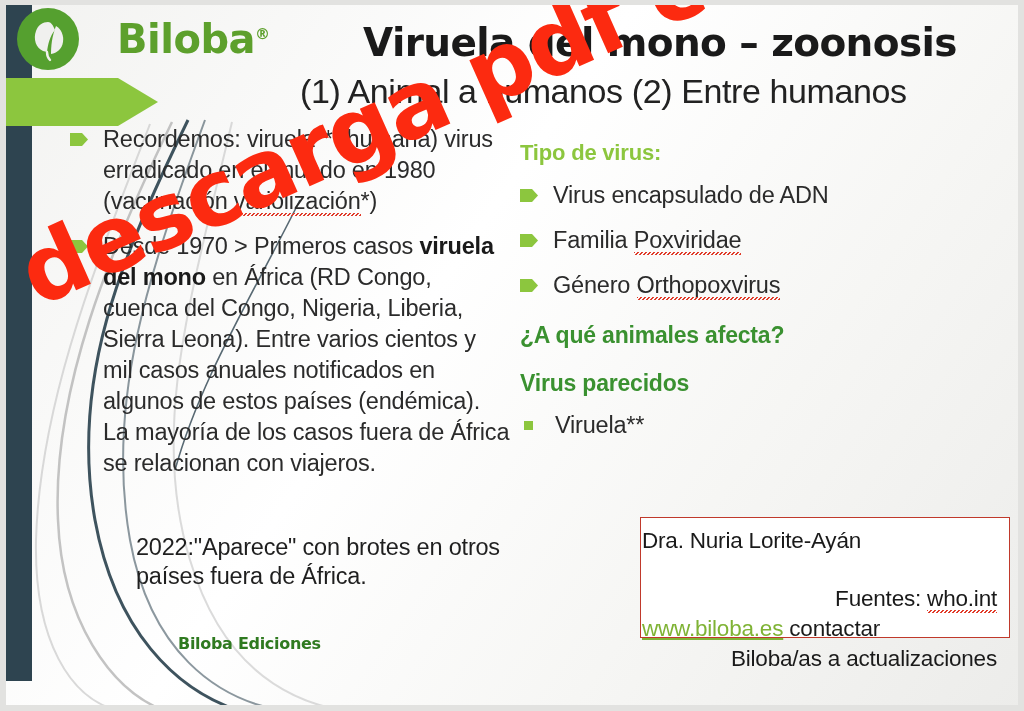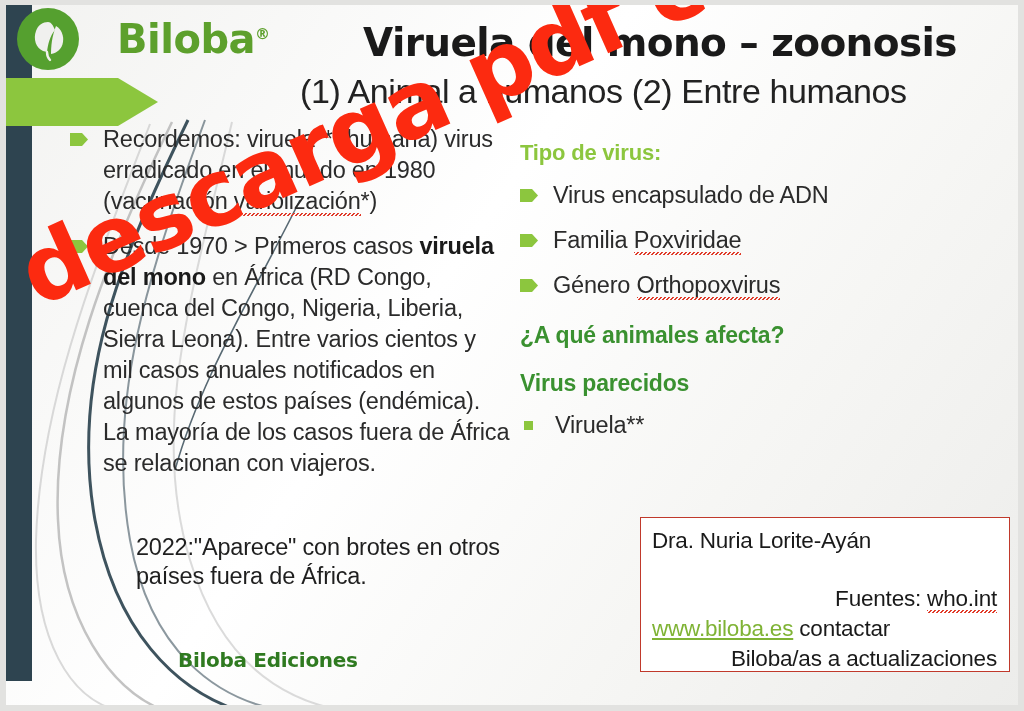--- a/index.html
+++ b/index.html
@@ -217,46 +217,46 @@
     letter-spacing: -0.2px;
     z-index: 12;
   }
 
   
   .contact-box {
     position: absolute;
     left: 640px;
     top: 517px;
     width: 370px;
-    height: 155px;
+    height: 121px;
     border: 1.5px solid #c0392b;
     background: #ffffff;
-    padding: 8px 12px 6px 11px;
+    padding: 8px 12px 6px 1px;
     z-index: 14;
   }
   .contact-line {
     font-size: 22.5px;
     line-height: 30px;
     color: #1a1a1a;
     letter-spacing: -0.2px;
   }
   .link-green {
     color: #7fb335;
     text-decoration: underline;
     text-decoration-color: #7fb335;
   }
   .contact-right { text-align: right; margin-top: 28px; }
   .contact-right2 { text-align: right; }
 
   
   .footer {
     position: absolute;
     left: 178px;
-    top: 648px;
-    font-size: 20px;
+    top: 634px;
+    font-size: 16px;
     font-weight: bold;
     color: #2f7a20;
     letter-spacing: -0.3px;
     z-index: 14;
     font-family: "DejaVu Sans", sans-serif;
   }
 
   
   .watermark {
     position: absolute;

